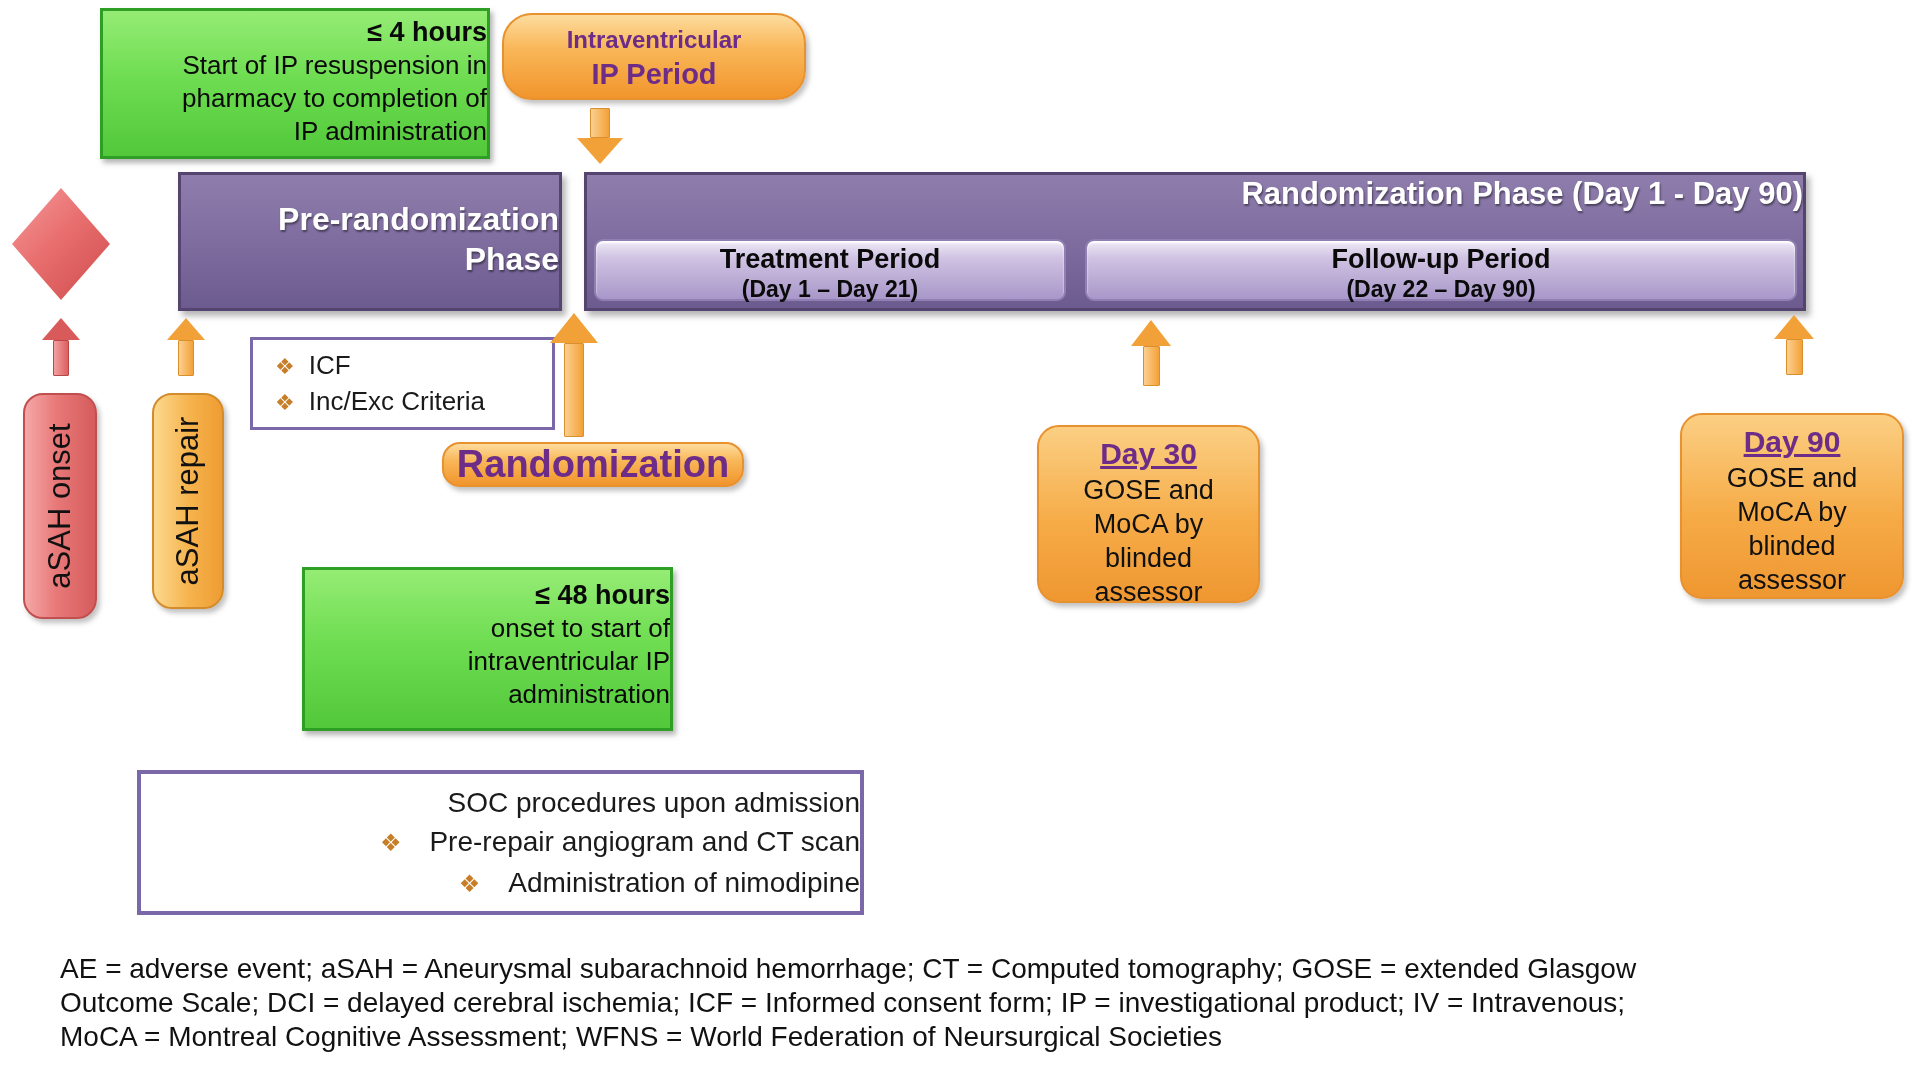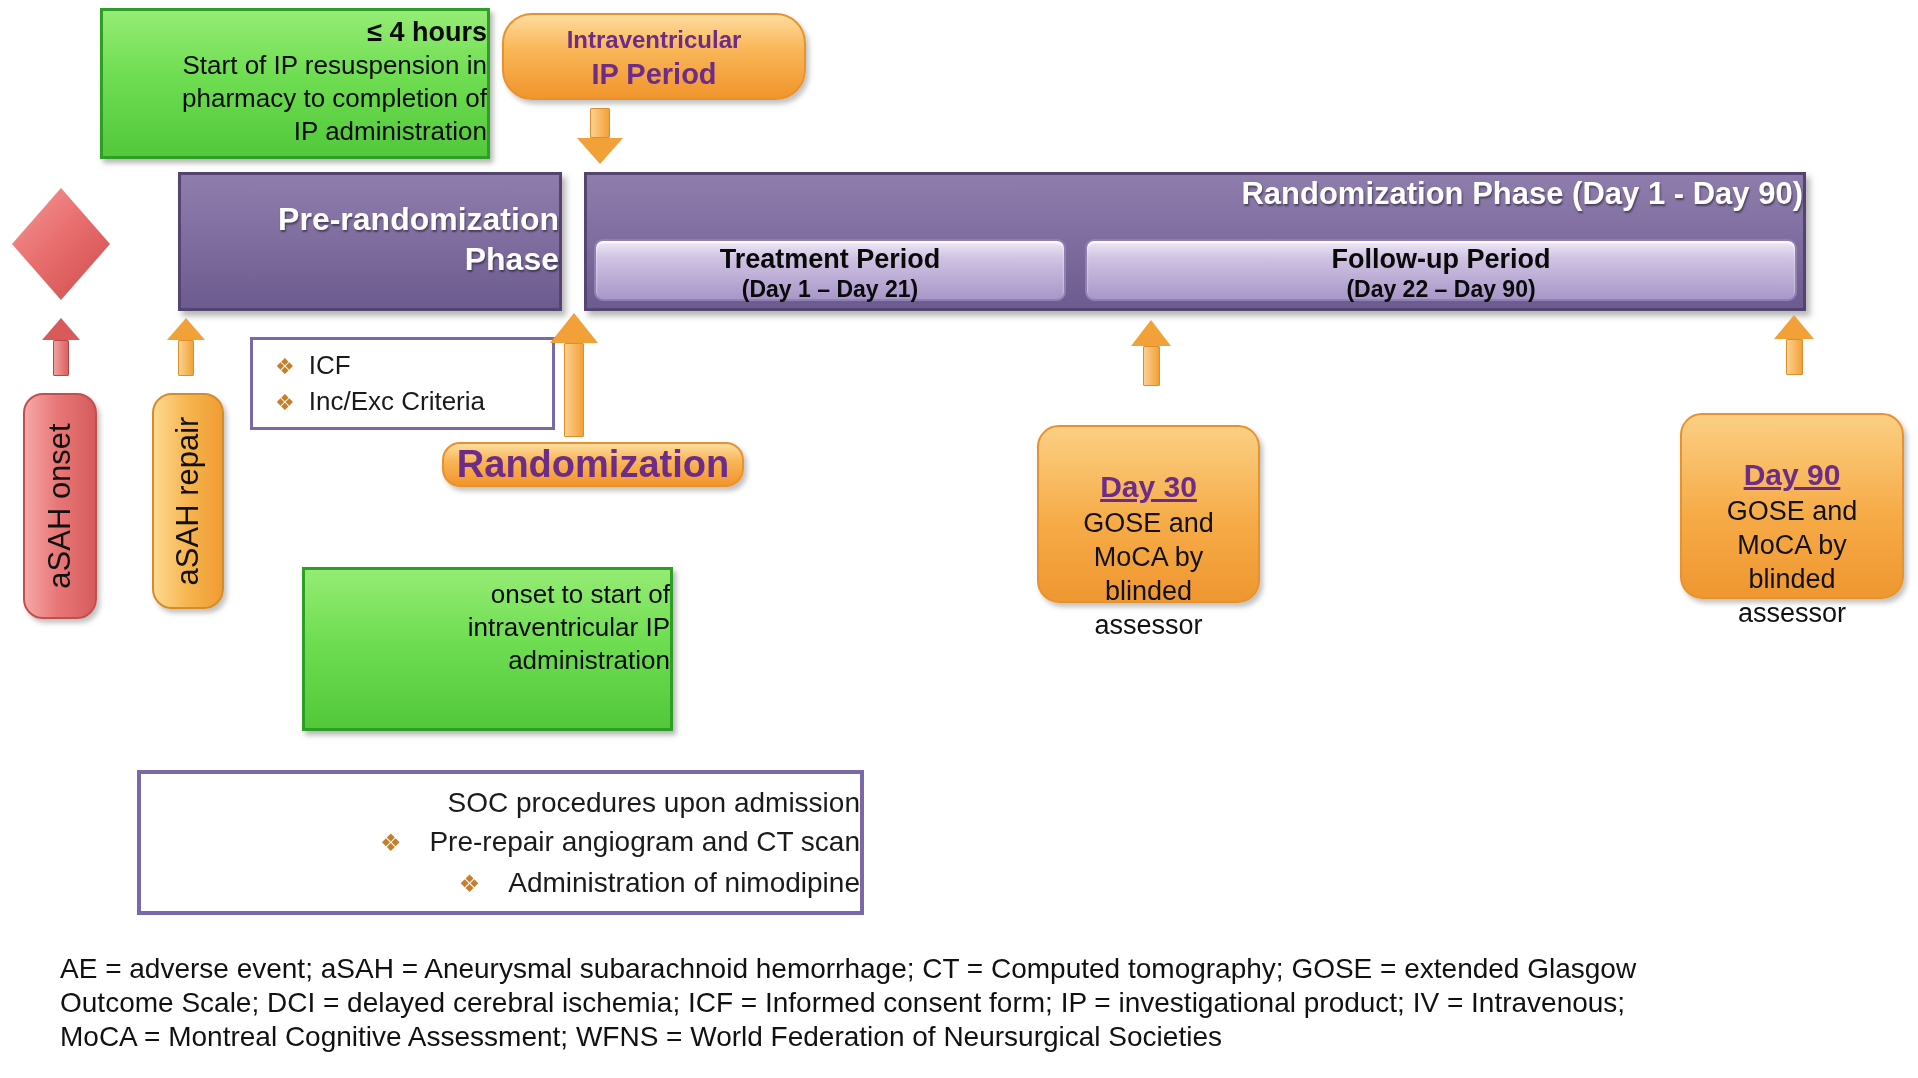--- a/index.html
+++ b/index.html
@@ -21,21 +21,21 @@
     border:2px solid #e8912f;border-radius:30px;
     box-shadow:3px 4px 5px rgba(120,120,120,.45);
     display:flex;flex-direction:column;align-items:center;justify-content:center;
   }
   .purple-txt{color:#6d2c87;font-weight:bold;}
   .orange-box{
     background:linear-gradient(180deg,#fbcf83 0%,#f6ab47 55%,#ef9731 100%);
     border:2px solid #e8912f;border-radius:22px;text-align:center;
     box-shadow:3px 4px 5px rgba(120,120,120,.45);
   }
-  .orange-box .hd{font-weight:bold;font-size:30px;color:#6d2c87;text-decoration:underline;line-height:38px;padding-top:8px;margin-top:33px;}
+  .orange-box .hd{font-weight:bold;font-size:30px;color:#6d2c87;text-decoration:underline;line-height:38px;padding-top:8px;}
   .orange-box .l{font-size:27px;line-height:34px;color:#111;}
   .outline-box{
     background:#ffffff;border:3px solid #7a68a8;color:#1a1a1a;
   }
   .bullet{color:#c87e28;font-size:22px;margin-right:14px;}
   
   .main-bar{
     background:linear-gradient(180deg,#8e7dac 0%,#7d6b9e 55%,#6c5b8e 100%);
     border:3px solid #55446f;box-shadow:4px 5px 6px rgba(110,110,110,.5);
   }
@@ -142,20 +142,21 @@
   <div class="abs arrow" style="left:550px;top:313px;width:48px;">
     <div style="width:0;height:0;border-left:24px solid transparent;border-right:24px solid transparent;border-bottom:30px solid #f2a138;"></div>
     <div class="shaft sh-orange" style="width:18px;height:92px;"></div>
   </div>
 
   <div class="abs orange-pill" style="left:442px;top:442px;width:298px;height:41px;border-radius:18px;">
     <div class="purple-txt" style="font-size:38px;">Randomization</div>
   </div>
 
   <div class="abs green-box" style="left:302px;top:567px;width:365px;height:150px;padding-top:8px;">
+    <div class="t">≤ 48 hours</div>
     <div class="l">onset to start of</div>
     <div class="l">intraventricular IP</div>
     <div class="l">administration</div>
   </div>
 
   <div class="abs arrow" style="left:1131px;top:320px;width:40px;">
     <div style="width:0;height:0;border-left:20px solid transparent;border-right:20px solid transparent;border-bottom:26px solid #f2a138;"></div>
     <div class="shaft sh-orange" style="width:15px;height:38px;"></div>
   </div>
 

